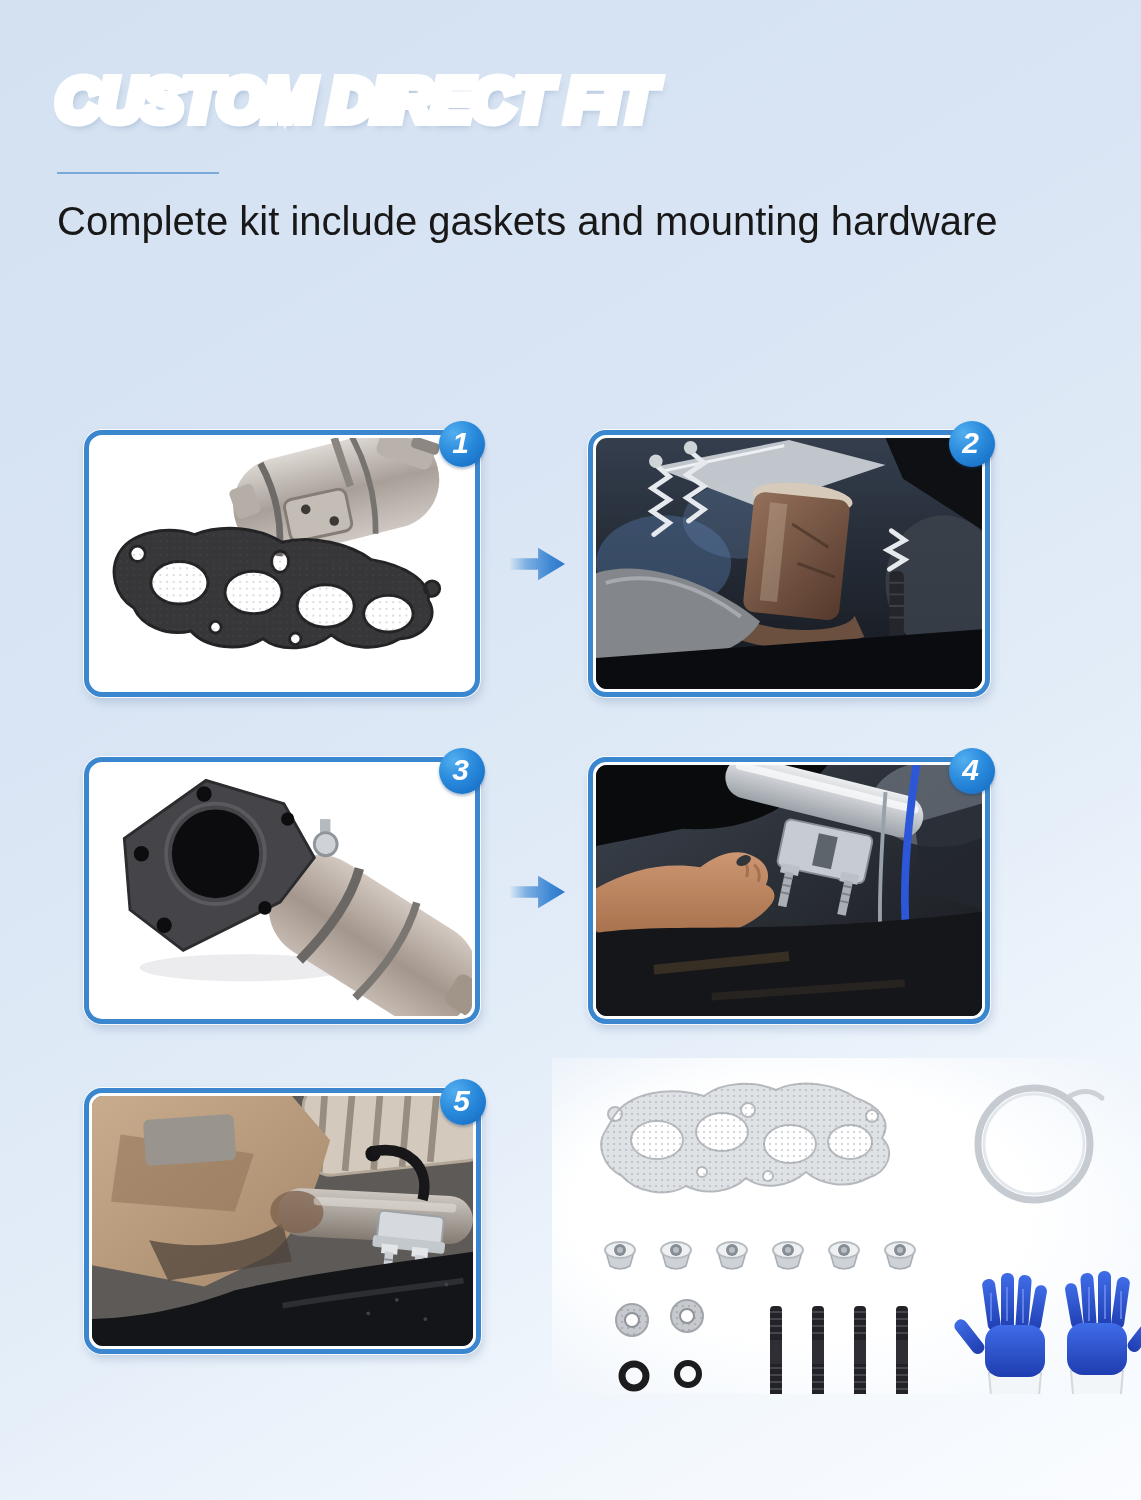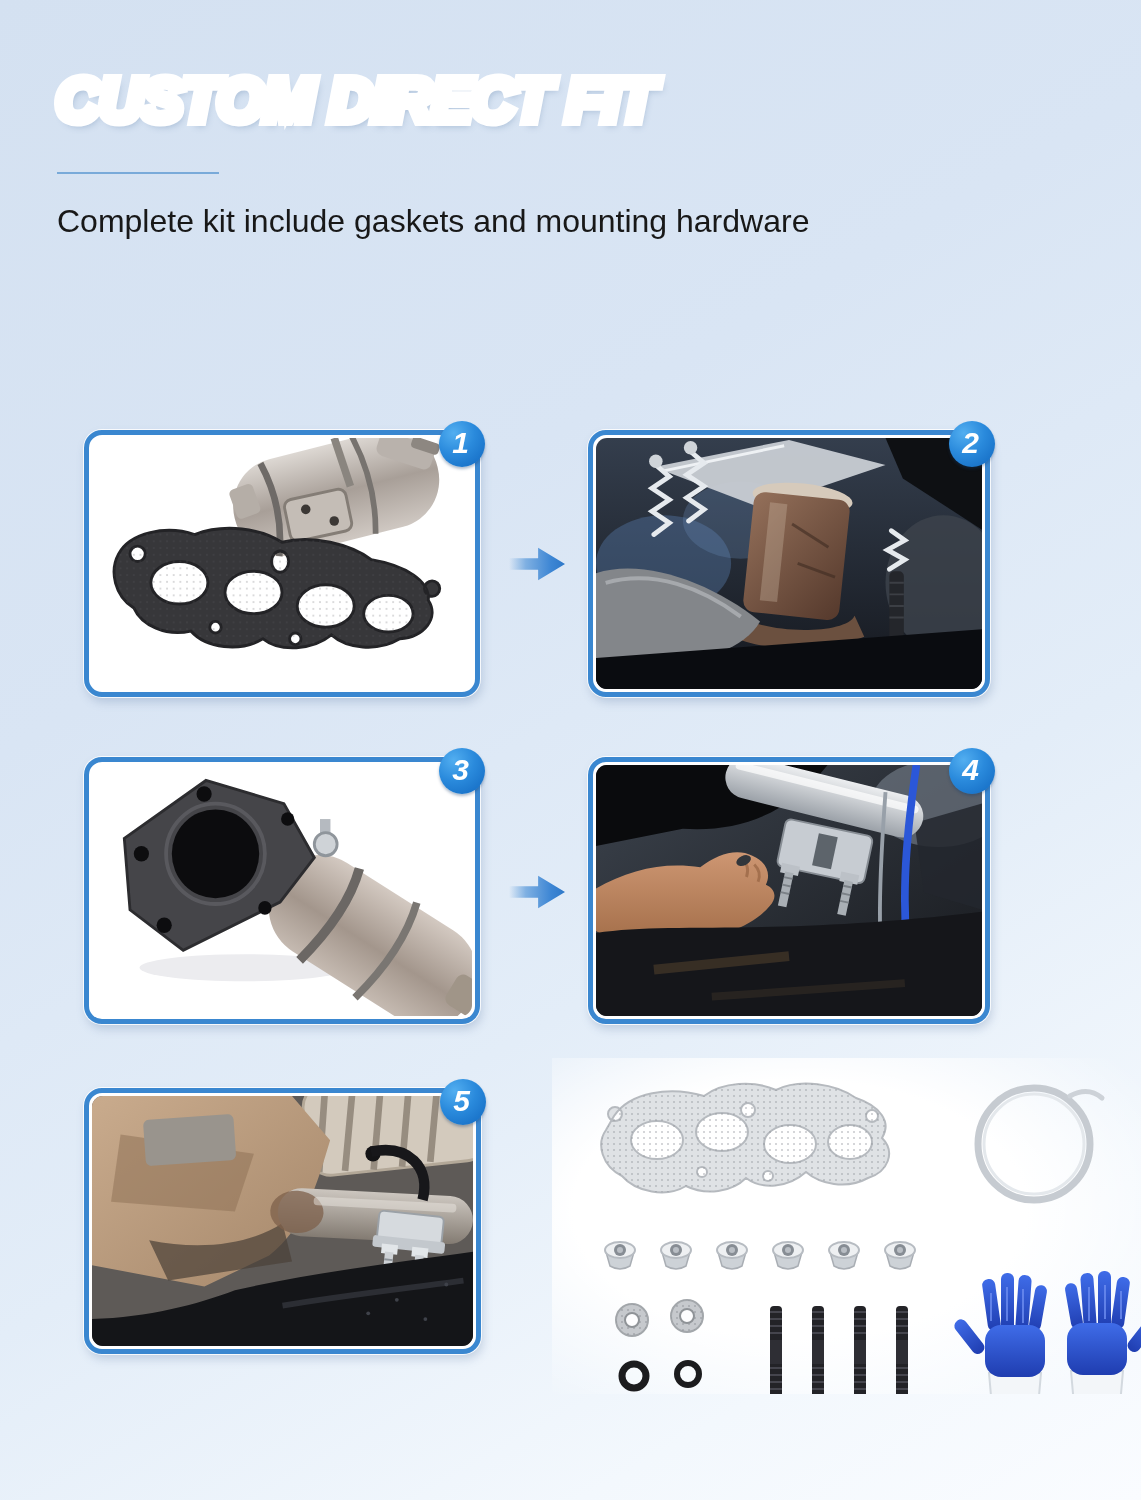--- a/index.html
+++ b/index.html
@@ -17,21 +17,21 @@
     text-shadow:0 0 2px #fff, 3px 5px 7px rgba(96,128,168,.45); }
   .title-fill { position:relative; color:#2470c2; }
   @supports ((-webkit-background-clip:text) or (background-clip:text)) {
     .title-fill {
       background:linear-gradient(180deg,#6cadea 0%,#3f8cd8 45%,#155a8 78%,#1257a8 100%);
       -webkit-background-clip:text; background-clip:text; color:transparent;
     }
   }
   .title-underline { position:absolute; left:57px; top:172px; width:162px; height:2px; background:#79aad9; }
   .desc { position:absolute; left:57px; top:202px; color:#181818;
-    font-size:32px; line-height:39px; font-weight:400; }
+    font-size:40px; line-height:39px; font-weight:400; }
   .desc p { margin:0; }
   
   .tile { position:absolute; border:5px solid #3a87d0; border-radius:18px; background:#ffffff;
     padding:3px; box-shadow:0 0 0 1px rgba(255,255,255,.85), 2px 5px 10px rgba(90,120,160,.28); }
   .tile svg { display:block; width:100%; height:100%; border-radius:11px; }
   .badge { position:absolute; top:-14px; right:-10px; width:46px; height:46px; border-radius:50%;
     background:radial-gradient(circle at 32% 26%, #52aef0 0%, #2a8adc 45%, #1a74ca 80%);
     color:#fff; font:italic 700 30px/44px "Liberation Sans", sans-serif; text-align:center;
     text-indent:-3px; box-shadow:0 2px 3px rgba(20,60,110,.35); }
   .arrow { position:absolute; width:56px; height:38px;

